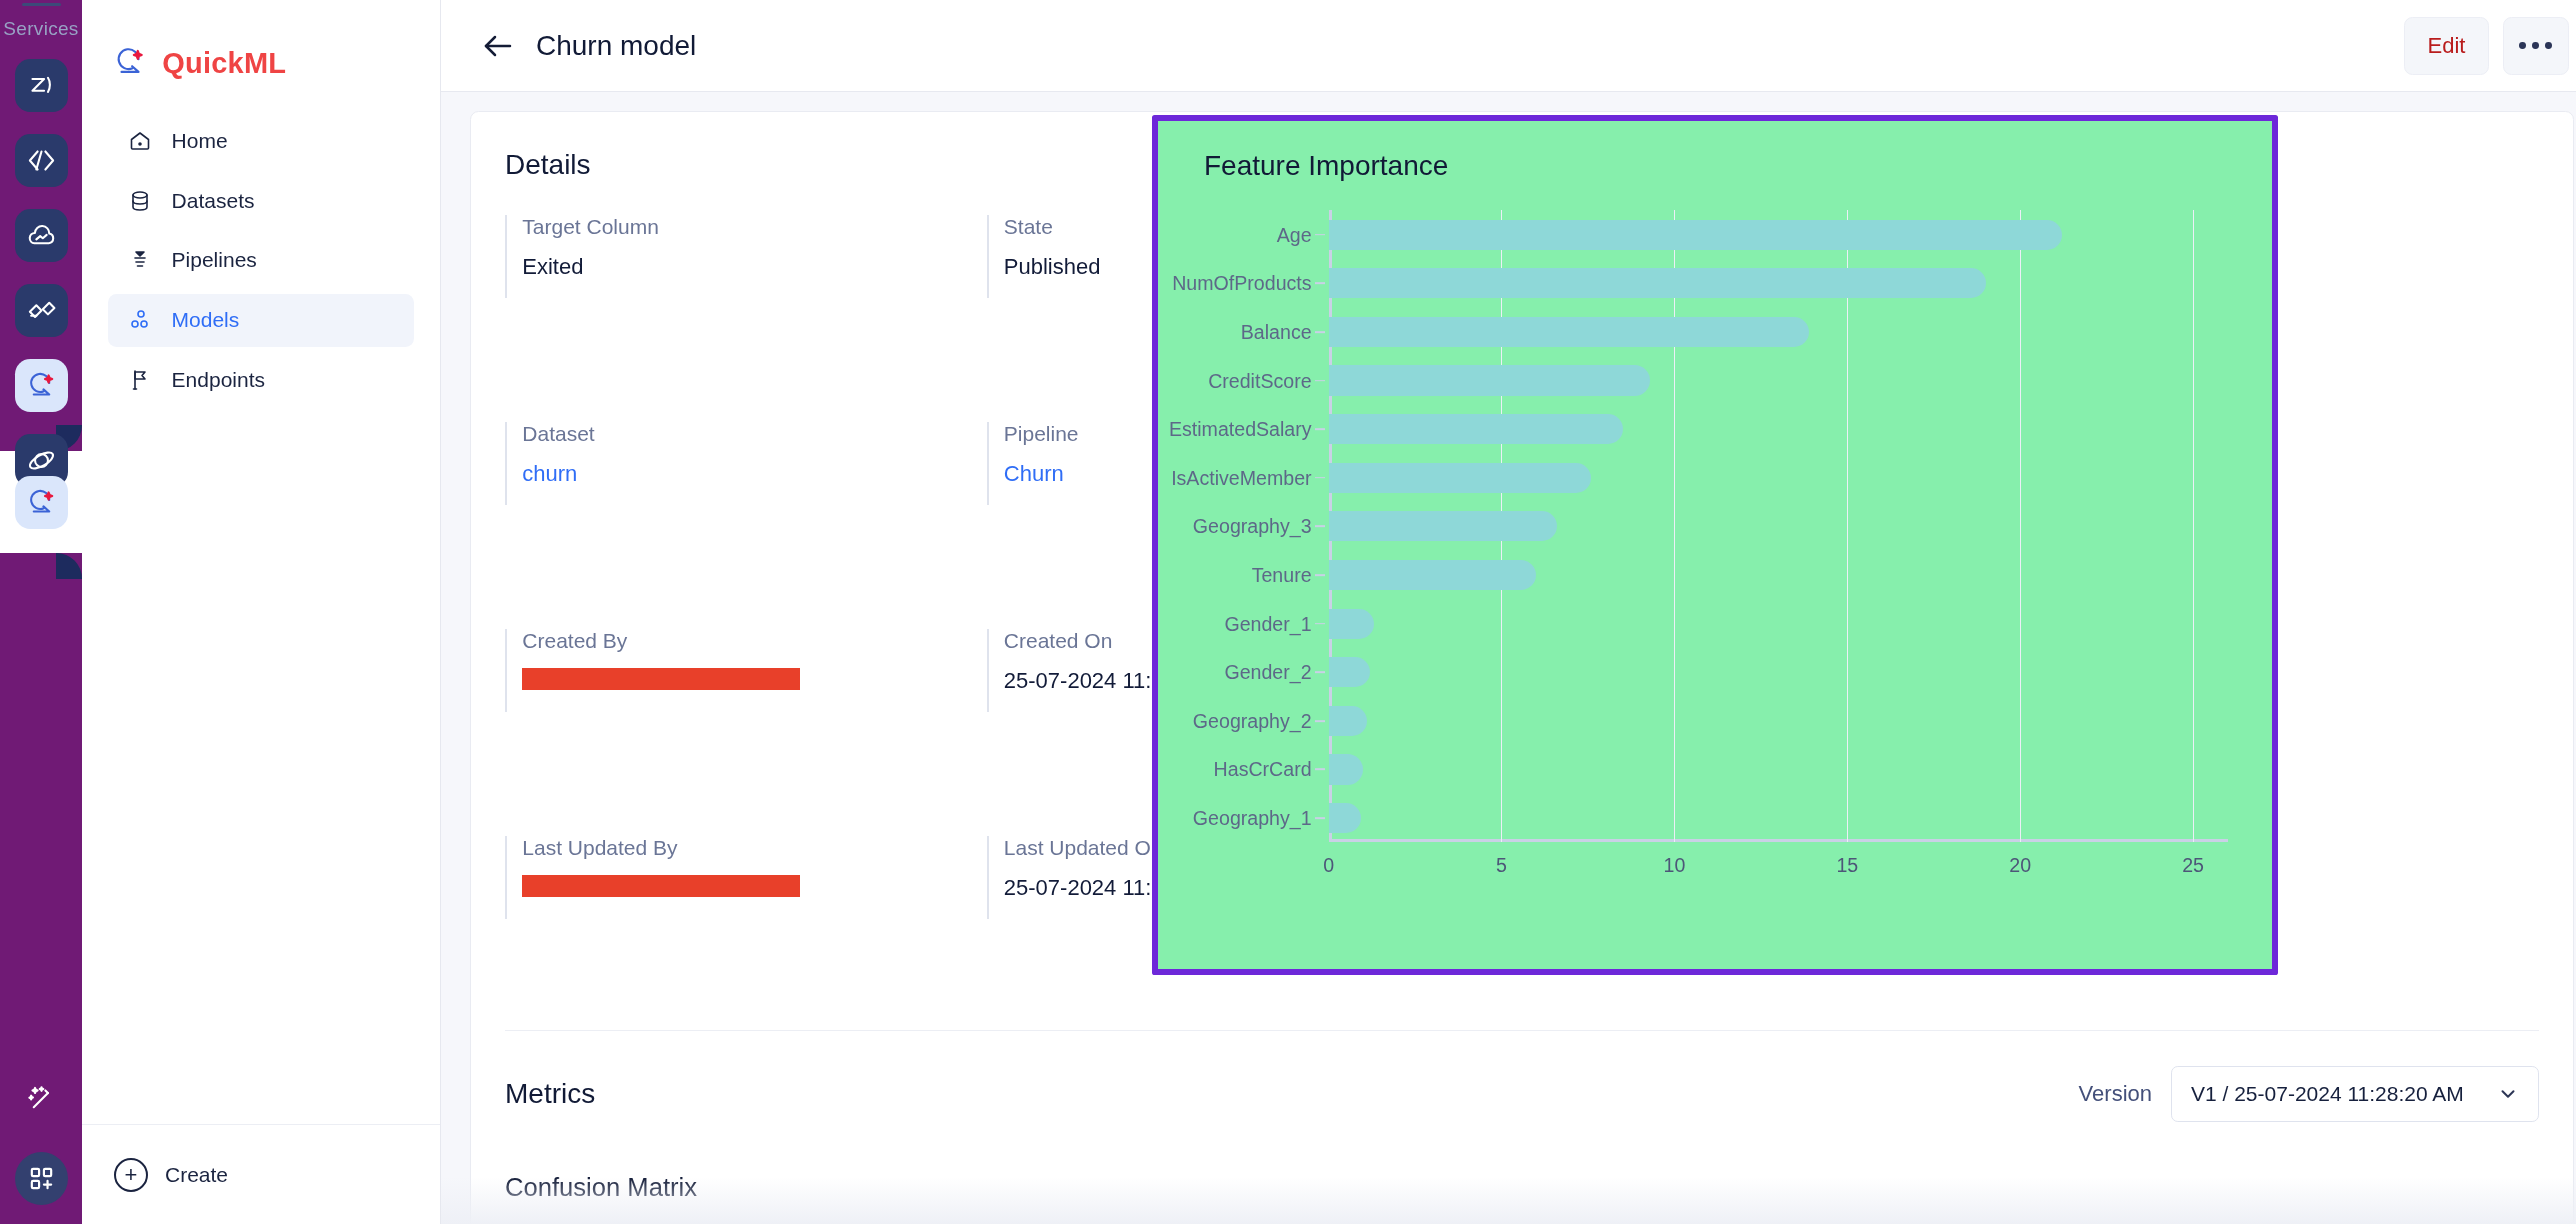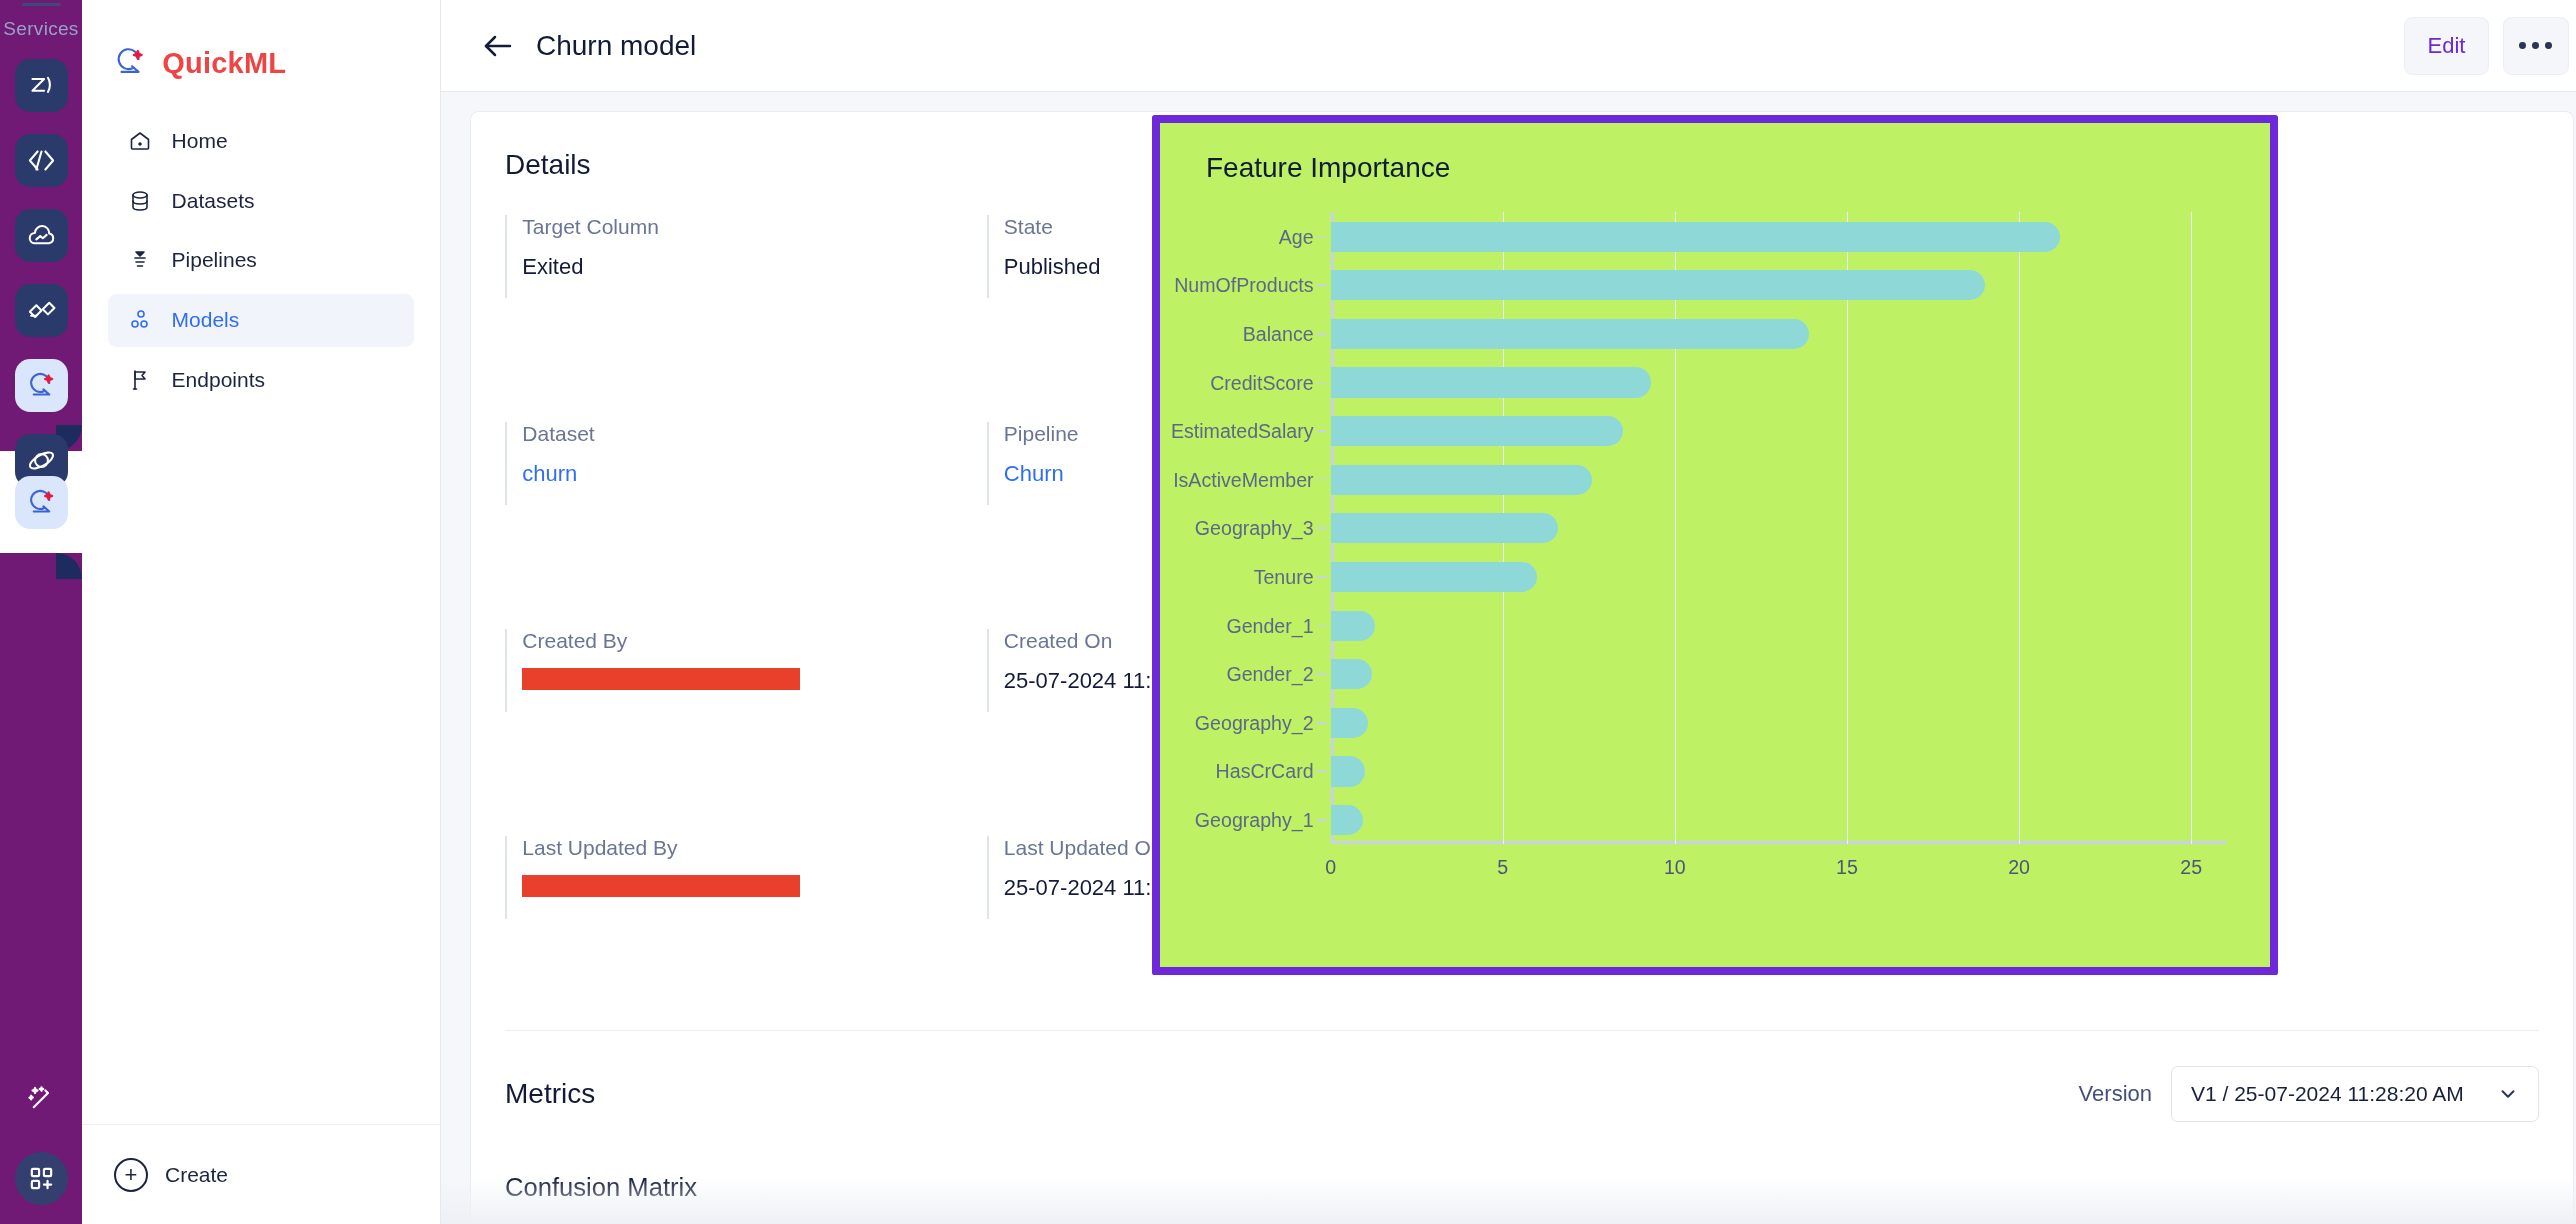--- a/index.html
+++ b/index.html
@@ -82,21 +82,21 @@
   .content { flex: 1 1 auto; height: 1225px; display:flex; flex-direction:column; background:#f6f7fb; position:relative; }
   .topbar {
     height: 92px; background: #ffffff; border-bottom: 0.9px solid #e7e9f0;
     display:flex; align-items:center; padding: 0 31px 0 37px; flex: 0 0 92px;
   }
   .back-arrow { width: 39px; height: 39px; display:flex; align-items:center; justify-content:center; color:#141c36; }
   .page-title { font-size: 28px; color: #111a36; margin-left: 19px; }
   .topbar-actions { margin-left: auto; display:flex; align-items:center; gap: 13.6px; }
   .btn-edit {
     height: 58px; min-width: 85px; padding: 0 6px; border-radius: 8.5px;
-    background:#f4f6fa; border: 0.9px solid #eceef5; color:#6d28d9; font-size: 22px;
+    background:#f4f6fa; border: 0.9px solid #eceef5; color:#b91c1c; font-size: 22px;
     display:flex; align-items:center; justify-content:center;
   }
   .btn-more {
     height: 58px; width: 66px; border-radius: 8.5px; background:#f4f6fa; border:0.9px solid #eceef5;
     display:flex; align-items:center; justify-content:center; gap: 6px;
   }
   .dot3 { width: 6.8px; height: 6.8px; border-radius:50%; background:#2b3557; display:block; }
 
   .scroll-area { flex: 1 1 auto; position: relative; overflow:hidden; padding: 19px 25.6px 0 29px; }
   .card {
@@ -115,21 +115,21 @@
   .redacted .txt { color:#1b2440; font-size: 22px; visibility: hidden; }
   .redacted::after {
     content:""; position:absolute; left:0; top: 42%; transform: translateY(-50%);
     width: 100%; height: 22px; background:#e8402a;
   }
 
   
   .chart-outer {
     position:absolute; left: 681px; top: 3.4px;
     width: 1126px; height: 860px;
-    border: 8px solid #6d28d9; border-radius: 2.6px; background:#bef264;
+    border: 6px solid #6d28d9; border-radius: 2.6px; background:#86efac;
   }
   .chart-inner { padding: 29px 31px 0 25.6px; height:100%; position:relative; }
   .chart-title { font-size: 28px; color:#111a36; margin-left: 20.4px; }
   .plot {
     position:absolute; left: 25.6px; right: 29px; top: 89px; height: 681px;
   }
   .plot-body { position:absolute; left: 145px; right: 15.3px; top: 0; bottom: 49px; }
   .axis-v { position:absolute; left:0; top:0; bottom:0; width: 3.4px; background:#c9d1e6; }
   .axis-h { position:absolute; left:0; right:0; bottom:0; height: 3.4px; background:#c9d1e6; }
   .gridline { position:absolute; top:0; bottom:0; width:0.9px; background:#eceff7; }

